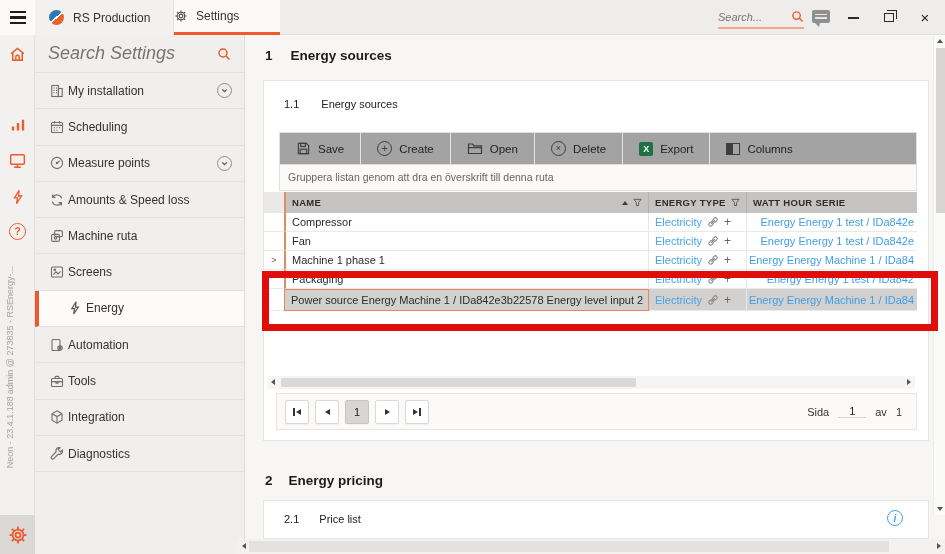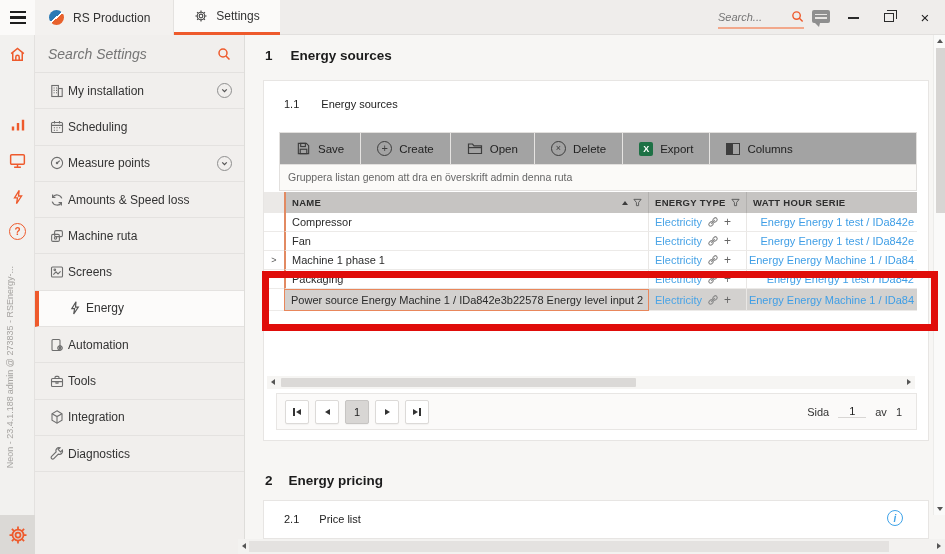--- a/index.html
+++ b/index.html
@@ -4,21 +4,21 @@
 <style>
   * { margin:0; padding:0; box-sizing:border-box; }
   html,body { width:945px; height:554px; overflow:hidden; font-family:"Liberation Sans",sans-serif; background:#fff; position:relative; color:#2b2b2b; }
 
   
   #titlebar { position:absolute; left:0; top:0; width:945px; height:35px; background:#efedeb; border-bottom:1px solid #e2e0de; }
   .hamburger { position:absolute; left:0; top:0; width:35px; height:35px; background:#fbfaf9; display:flex; flex-direction:column; justify-content:center; align-items:center; gap:3px; cursor:pointer; }
   .hamburger div { width:16px; height:2.4px; background:#1d1d1d; }
   .tab-rs { position:absolute; left:35px; top:0; width:139px; height:35px; background:#f3f1ef; border-right:1px solid #e4e2e0; display:flex; align-items:center; gap:9px; padding-left:14px; font-size:12px; color:#333; }
   .rs-logo { width:15px; height:15px; border-radius:50%; background:linear-gradient(140deg,#2a7ab5 46%,#ffffff 46% 54%,#e8622d 54%); }
-  .tab-settings { position:absolute; left:174px; top:0; width:106px; height:35px; background:#fbfaf9; border-bottom:3px solid #ee5a2c; display:flex; align-items:center; justify-content:center; gap:8px; font-size:12px; color:#333; }
+  .tab-settings { position:absolute; left:174px; top:0; width:106px; height:35px; background:#fbfaf9; border-bottom:3px solid #ee5a2c; display:flex; align-items:center; gap:8px; font-size:12px; color:#333; }
   .tb-search { position:absolute; left:718px; top:6px; width:86px; height:23px; border-bottom:2px solid #f2a88b; display:flex; align-items:center; justify-content:space-between; }
   .tb-search input { border:none; outline:none; background:transparent; width:62px; font-size:11px; font-style:italic; color:#777; font-family:"Liberation Sans",sans-serif; }
   .chat-icon { position:absolute; left:812px; top:10px; width:18px; height:13px; background:#8f8f8f; border-radius:2px; }
   .chat-icon::after { content:""; position:absolute; left:3px; bottom:-4px; border-left:4px solid transparent; border-right:1px solid transparent; border-top:4px solid #8f8f8f; }
   .chat-icon div { position:absolute; left:3px; width:12px; height:1.5px; background:#e7e5e3; }
   .win-btn { position:absolute; top:0; width:26px; height:35px; display:flex; align-items:center; justify-content:center; cursor:pointer; }
   .min-bar { width:11px; height:2px; background:#2b2b2b; }
   .restore-box { width:10px; height:9px; border:1.4px solid #2b2b2b; position:relative; background:#efedeb; }
   .restore-box::before { content:""; position:absolute; left:2px; top:-4px; width:9px; height:8px; border:1.4px solid #2b2b2b; border-bottom:none; border-left:none; }
   .close-x { font-size:15px; color:#1d1d1d; line-height:1; }
@@ -26,21 +26,21 @@
   
   #rail { position:absolute; left:0; top:35px; width:35px; height:519px; background:#f2f1ef; border-right:1px solid #e3e1df; }
   .rail-ic { position:absolute; left:8px; width:19px; height:19px; display:flex; align-items:center; justify-content:center; cursor:pointer; }
   .help-circle { width:17px; height:17px; border:1.5px solid #ee5a2c; border-radius:50%; display:flex; align-items:center; justify-content:center; font-size:10px; font-weight:bold; color:#ee5a2c; }
   .rail-session { position:absolute; left:4px; bottom:86px; display:flex; gap:2px; writing-mode:vertical-rl; transform:rotate(180deg); font-size:9px; color:#a6a4a1; line-height:12px; }
   .rail-gear { position:absolute; left:0; bottom:0; width:35px; height:39px; background:#dbd9d6; display:flex; align-items:center; justify-content:center; cursor:pointer; }
 
   
   #sidebar { position:absolute; left:35px; top:35px; width:210px; height:519px; background:#f1efed; border-right:1px solid #deddda; }
   .sb-search { height:38px; border-bottom:1px solid #e3e1df; display:flex; align-items:center; justify-content:space-between; padding:0 13px; }
-  .sb-search input { border:none; outline:none; background:transparent; width:150px; font-size:14px; font-style:italic; color:#6e6e6e; font-family:"Liberation Sans",sans-serif; }
+  .sb-search input { border:none; outline:none; background:transparent; width:150px; font-size:18px; font-style:italic; color:#6e6e6e; font-family:"Liberation Sans",sans-serif; }
   .sb-item { height:36.3px; border-bottom:1px solid #e4e2e0; display:flex; align-items:center; gap:3px; padding-left:14px; padding-right:12px; font-size:12px; color:#333; cursor:pointer; position:relative; }
   .sb-item.active { background:#fcfbfa; border-left:4px solid #ee5a2c; padding-left:28px; }
   .sb-chev { position:absolute; right:12px; width:15px; height:15px; border:1px solid #8f8f8f; border-radius:50%; display:flex; align-items:center; justify-content:center; }
 
   
   #main { position:absolute; left:245px; top:35px; width:700px; height:519px; background:#f7f6f4; }
   .h-row { position:absolute; display:flex; align-items:baseline; gap:18px; font-size:13.5px; font-weight:bold; color:#1c1c1c; }
   .card { position:absolute; background:#fff; border:1px solid #e7e5e3; }
   #card1 { left:18px; top:45px; width:666px; height:361px; }
   .sub-row { position:absolute; left:20px; top:17px; display:flex; gap:22px; font-size:11px; color:#222; }
@@ -372,21 +372,21 @@
       </div>
       <div class="tbtn" style="border-right:none">
         <span class="cols-ic">
             <div></div>
             <div></div>
           </span>
         <span>Columns</span>
       </div>
     </div>
 
-    <div id="groupbar">Gruppera listan genom att dra en överskrift admin denna ruta</div>
+    <div id="groupbar">Gruppera listan genom att dra en överskrift till denna ruta</div>
 
     <div id="table">
       <div class="trow">
         <div class="th th-gutter"></div>
         <div class="th name-col">
           <span>NAME</span>
           <span class="sort-asc"></span>
           <span>
             <svg width="9" height="9" viewBox="0 0 10 9" fill="none" stroke="#555" stroke-width="1">
                 <path d="M1 1h8L6.2 4.5V8H3.8V4.5z"></path>

